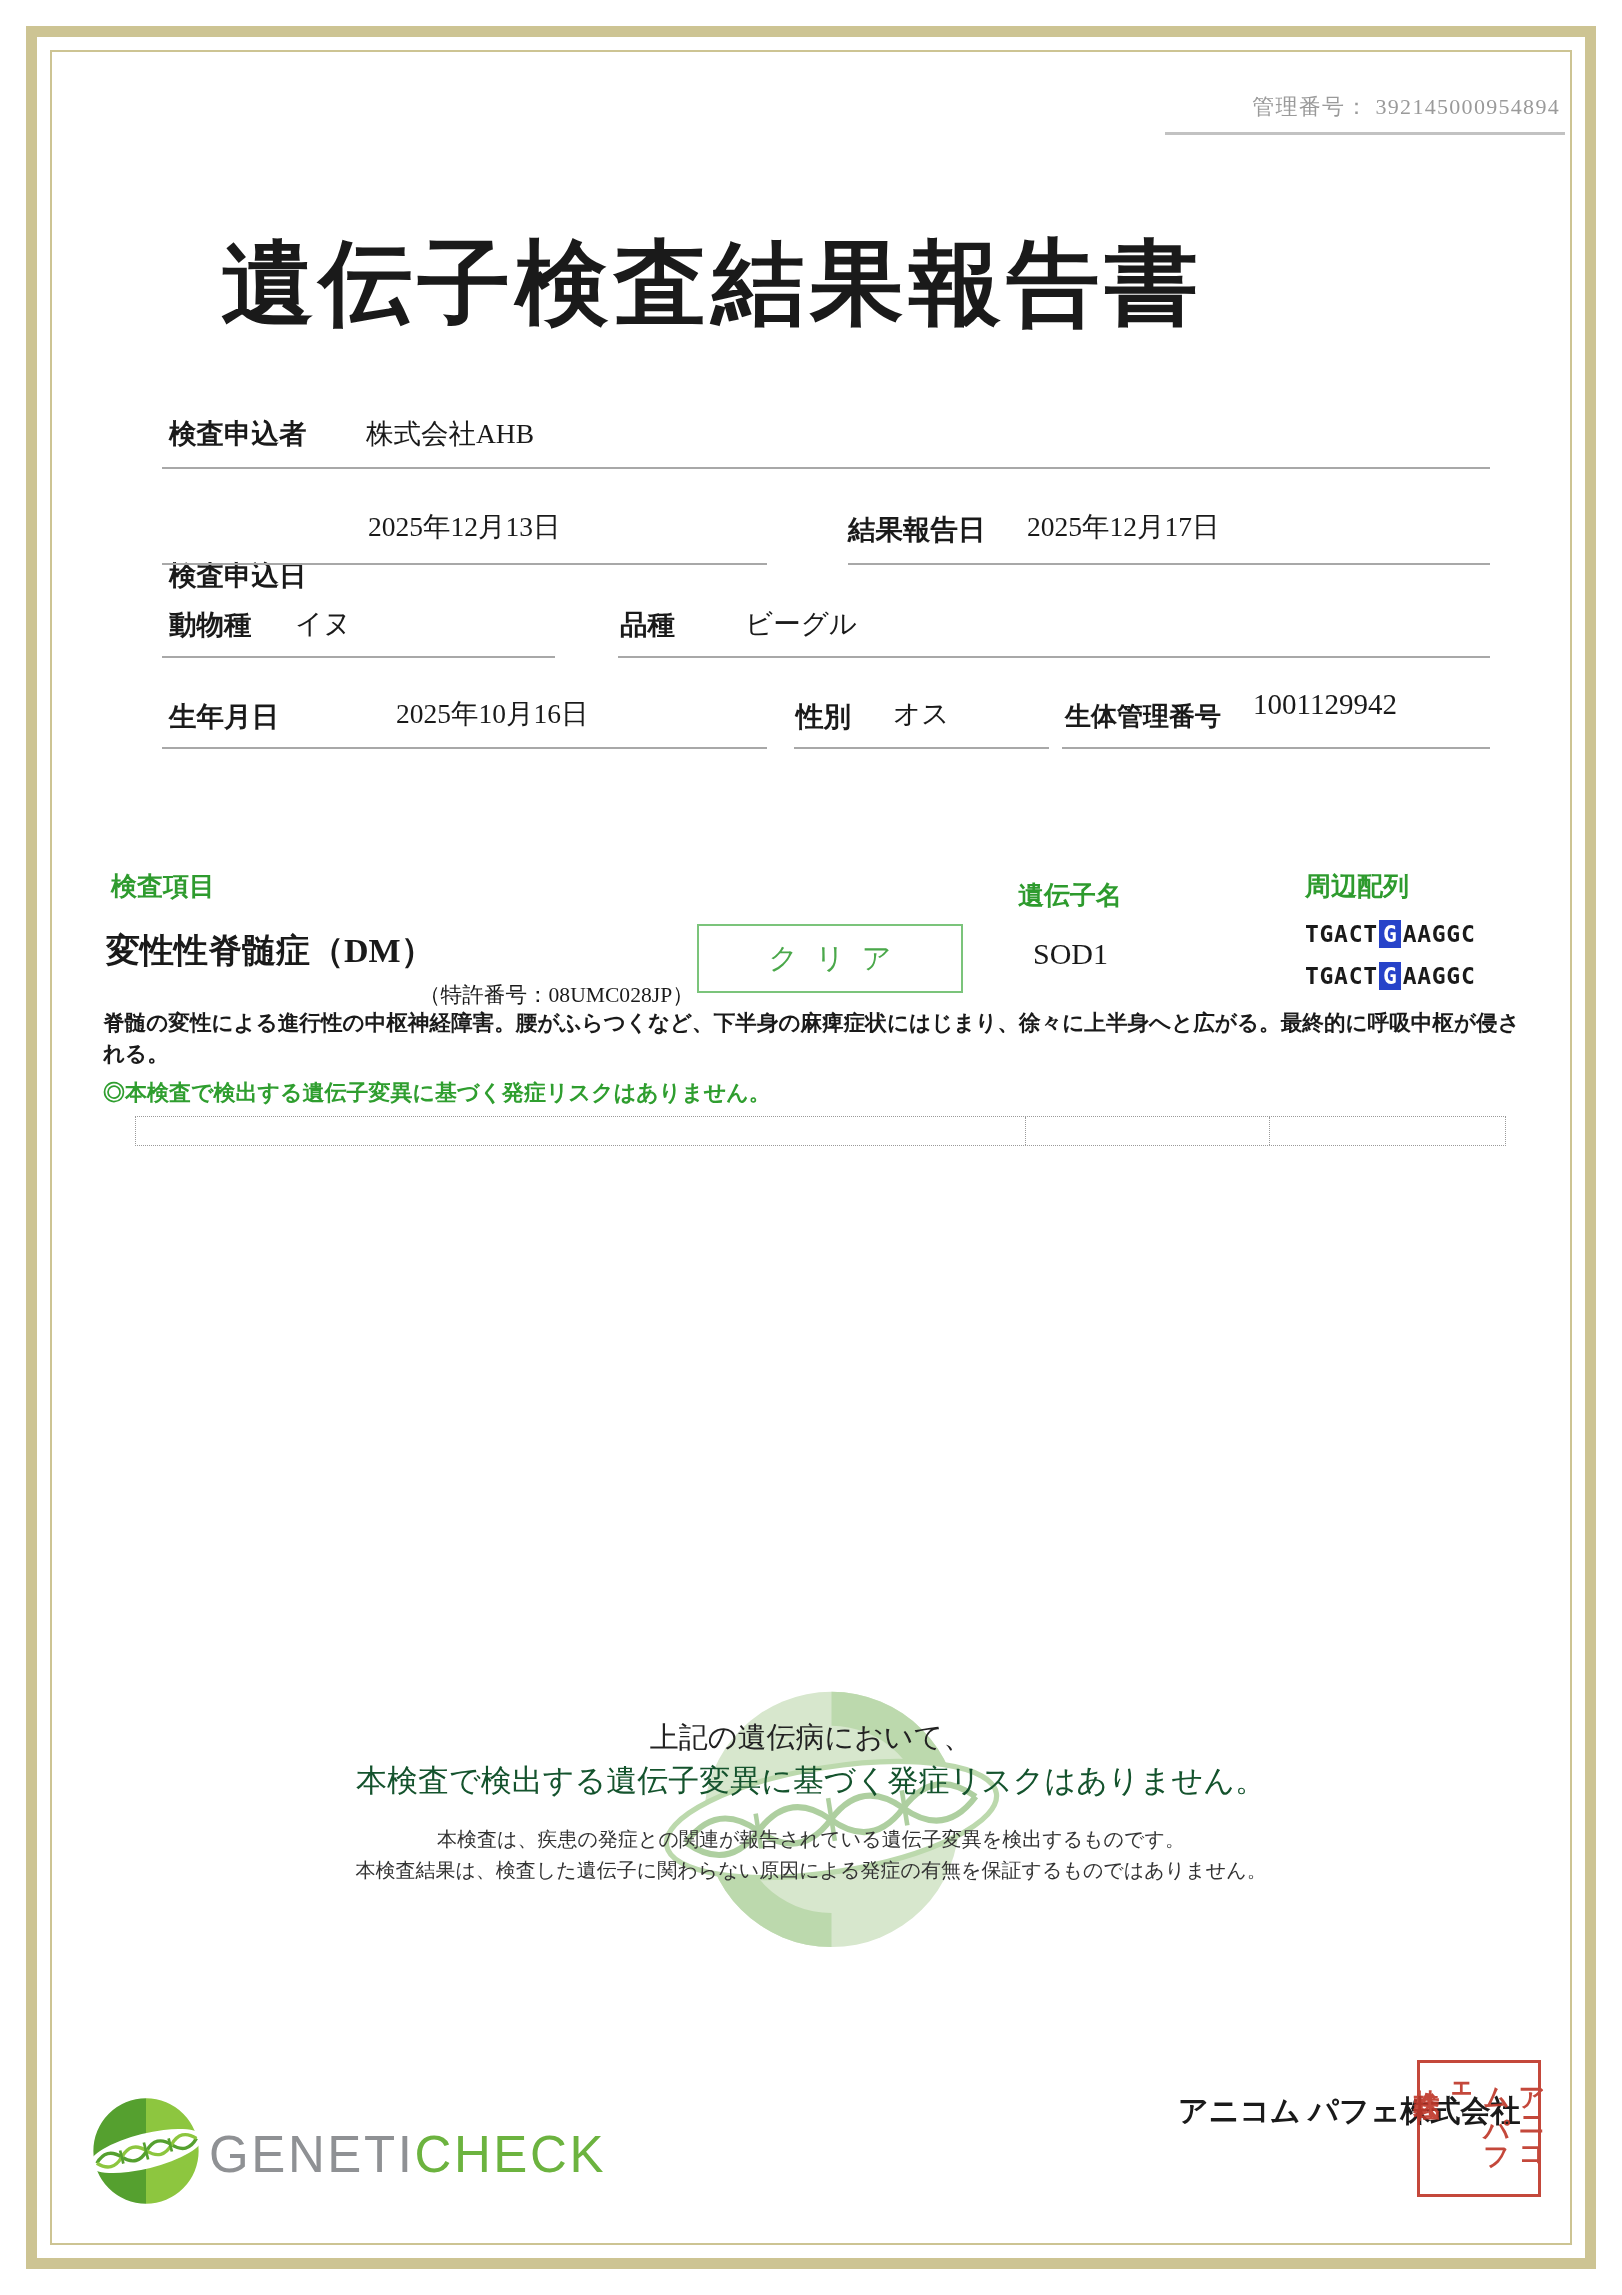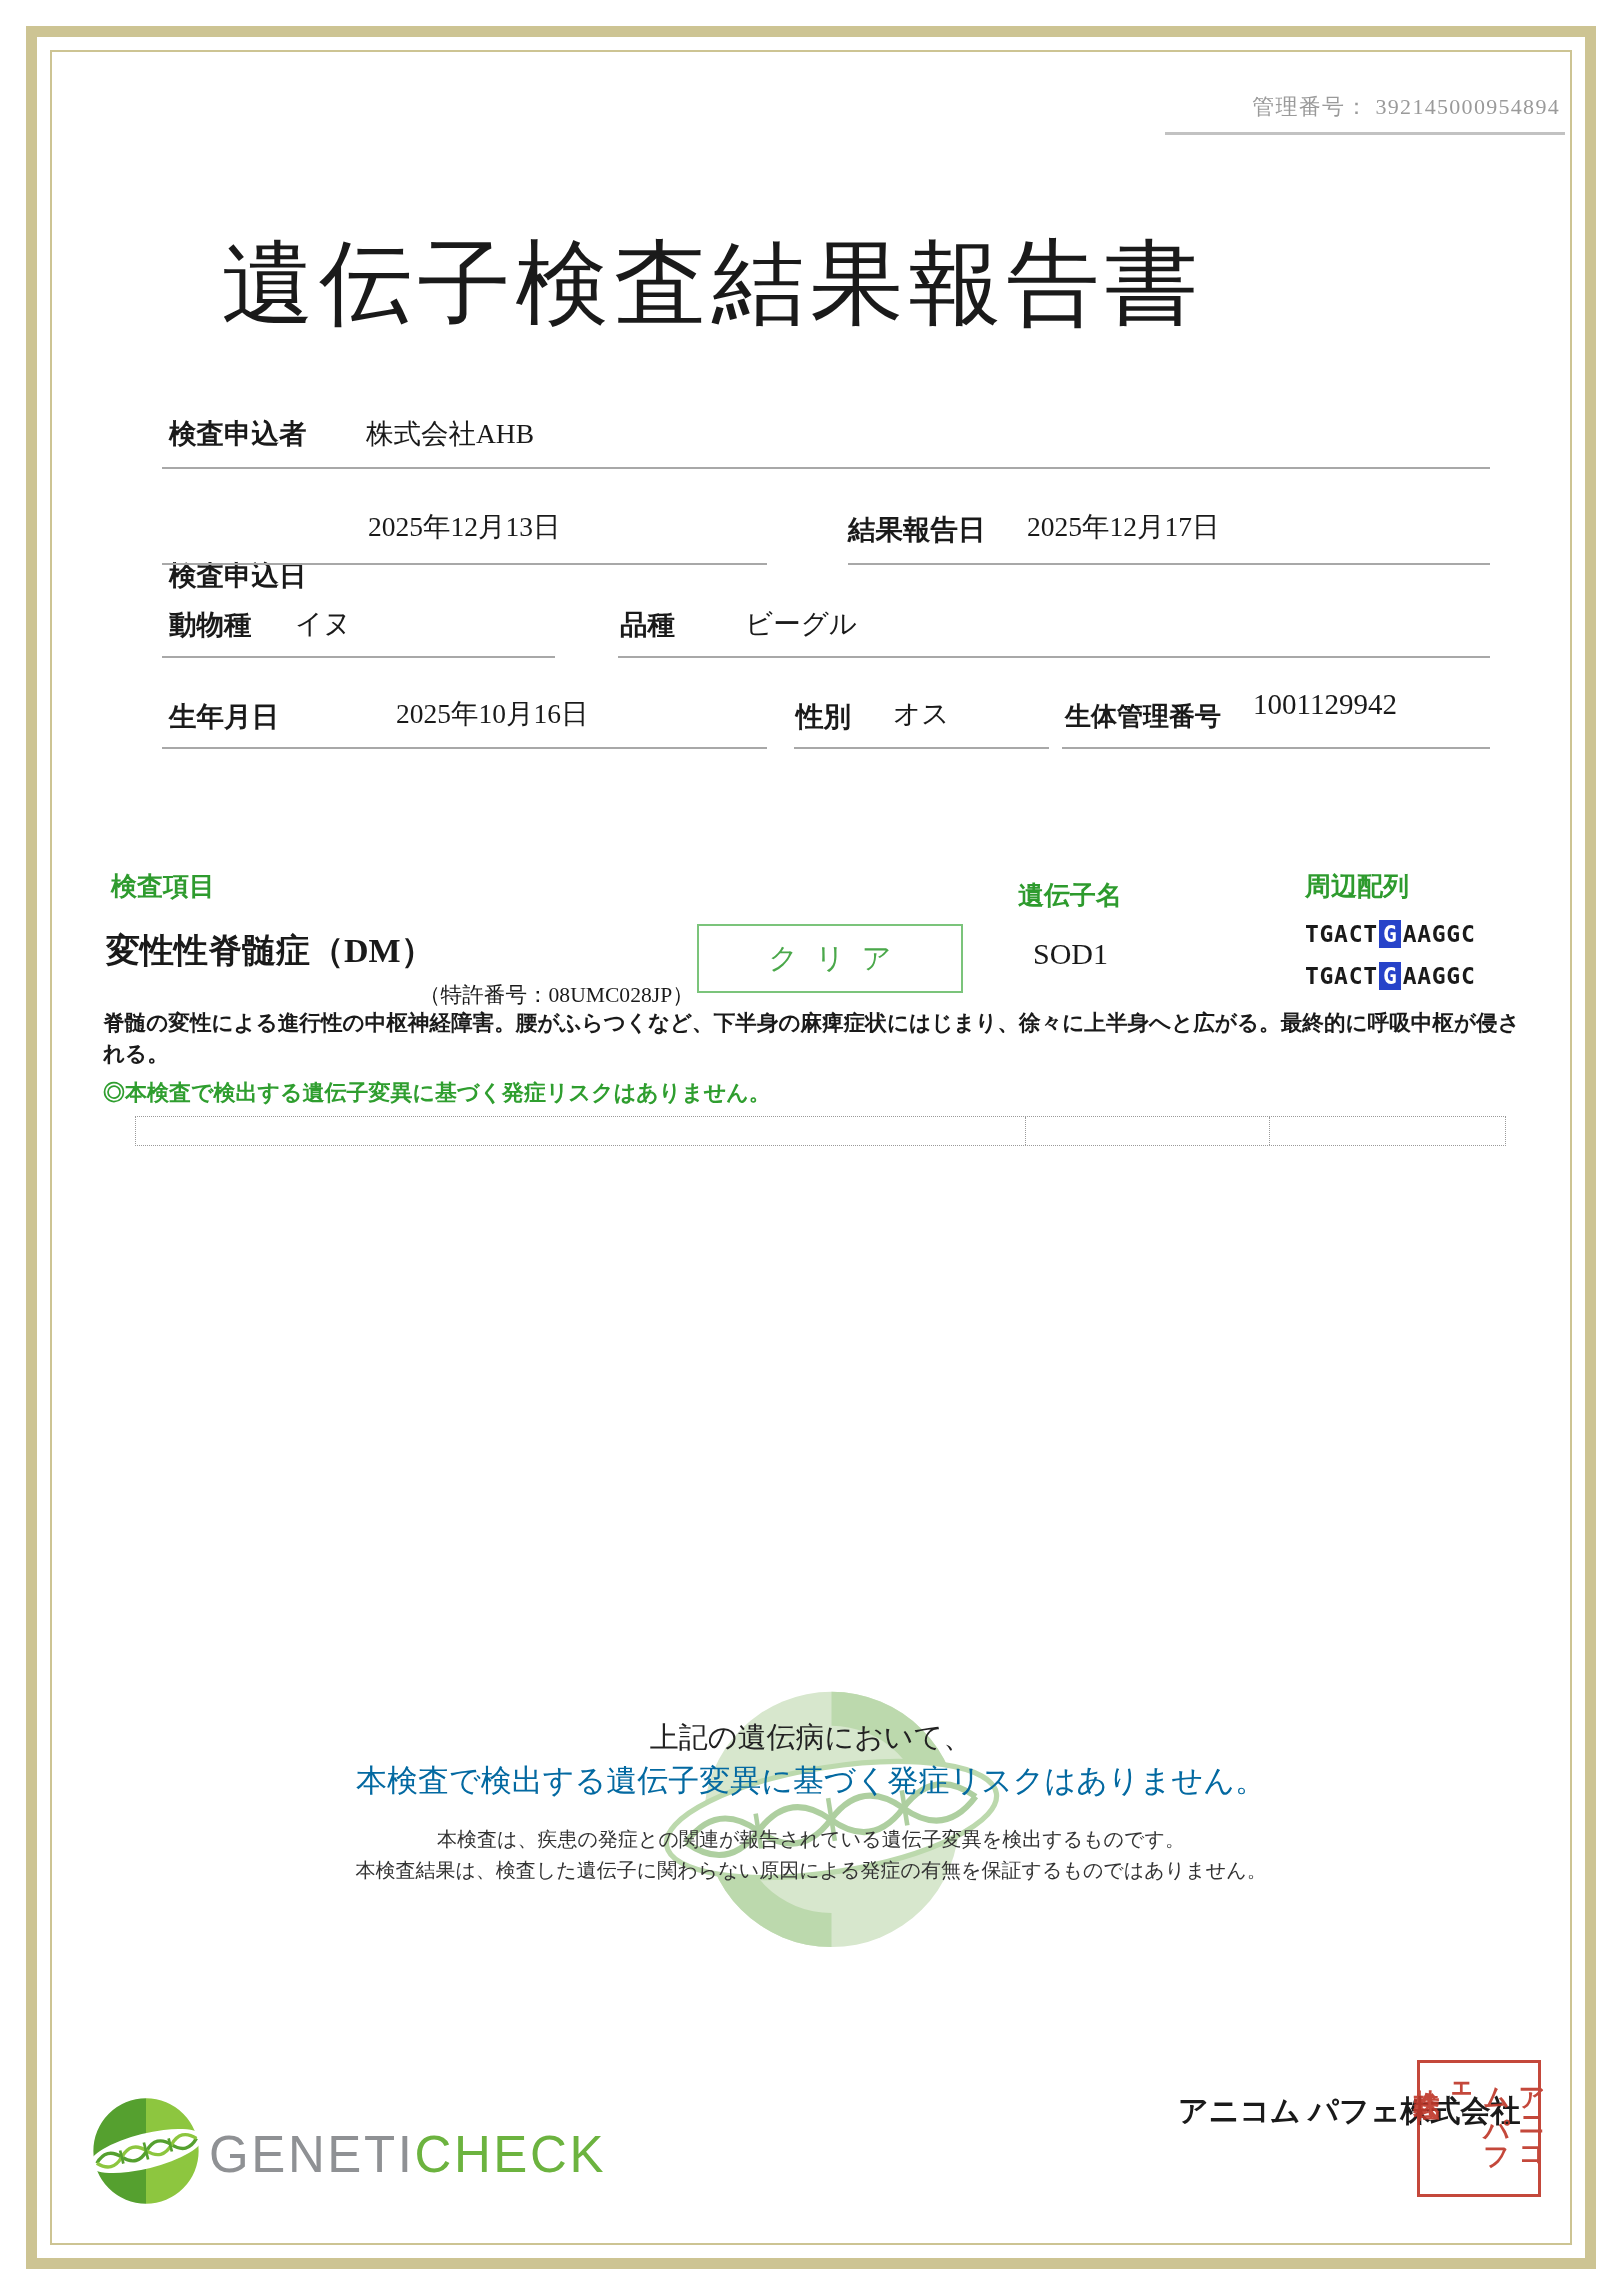--- a/index.html
+++ b/index.html
@@ -9,21 +9,21 @@
   
   .frame-outer{position:absolute;top:26px;left:26px;right:26px;bottom:26px;
                border:11.8px solid #cdc493;}
   .frame-inner{position:absolute;top:50px;left:50px;right:50px;bottom:50px;
                border:2.6px solid #cdc493;}
   
   .mgmt{top:92px;right:62px;font-size:22px;color:#9a9a9a;letter-spacing:1.3px;
         font-family:"Liberation Serif",serif;}
   .mgmt-line{top:132px;left:1165px;width:400px;height:2.6px;background:#c2c2c2;}
   .title{top:221px;left:0;width:1424px;text-align:center;font-size:93px;
-         font-weight:normal;letter-spacing:5.2px;}
+         font-weight:bold;letter-spacing:5.2px;}
   
   .lbl{font-weight:bold;font-size:27.5px;}
   .val{font-size:27.5px;}
   .uline{height:2px;background:#a8a8a8;}
   
   .sec-head{font-weight:bold;font-size:26px;color:#2e9b2e;}
   .disease{font-weight:bold;font-size:34px;}
   .patent{font-size:21.6px;}
   .status-box{top:924px;left:697px;width:262px;height:65px;
               border:2px solid #7bc47b;display:flex;align-items:center;justify-content:center;}
@@ -35,21 +35,21 @@
   .risk{top:1078px;left:103px;font-size:22px;font-weight:bold;color:#2f9e2f;}
   .dotted-row{top:1116px;left:135px;width:1369px;height:27.5px;
               border:1.3px dotted #9a9a9a;display:flex;}
   .dotted-cell1{width:889px;border-right:1.3px dotted #9a9a9a;}
   .dotted-cell2{width:243px;border-right:1.3px dotted #9a9a9a;}
   .dotted-cell3{flex:1;}
   
   .sum1{top:1718px;left:0;width:1622px;text-align:center;font-size:29px;
         font-family:"Liberation Sans",sans-serif;color:#222;z-index:2;}
   .sum2{top:1760px;left:0;width:1622px;text-align:center;font-size:31px;
-        font-family:"Liberation Sans",sans-serif;color:#0369a1;z-index:2;}
+        font-family:"Liberation Sans",sans-serif;color:#14532d;z-index:2;}
   .note{left:0;width:1622px;text-align:center;font-size:20px;
         font-family:"Liberation Sans",sans-serif;color:#333;z-index:2;}
   .watermark{top:1672px;left:658px;width:347px;height:308px;z-index:1;}
   
   .logo-icon{top:2097px;left:92px;width:108px;height:108px;}
   .brand{top:2125px;left:209px;font-family:"Liberation Sans",sans-serif;
          font-size:51px;letter-spacing:2.6px;}
   .brand-gray{color:#8f9194;}
   .brand-green{color:#6cb33f;}
   .company{top:2091px;left:1178px;font-size:30px;font-weight:bold;z-index:2;}

